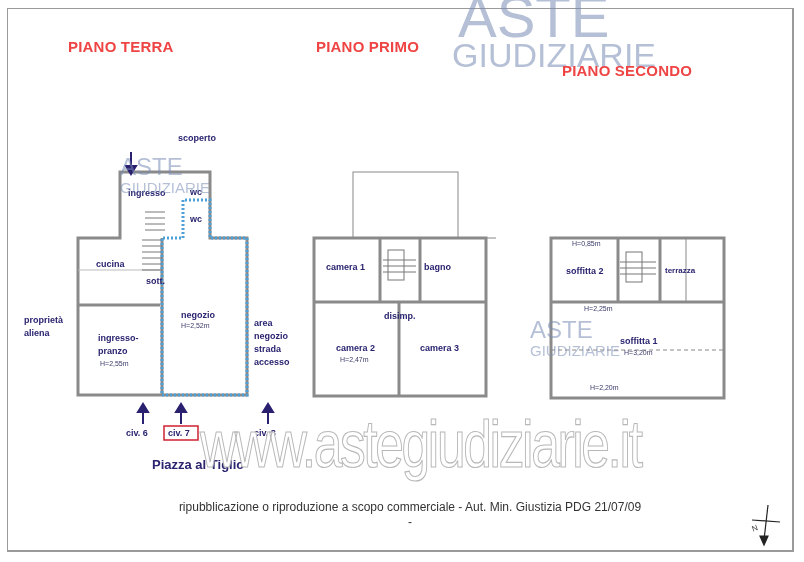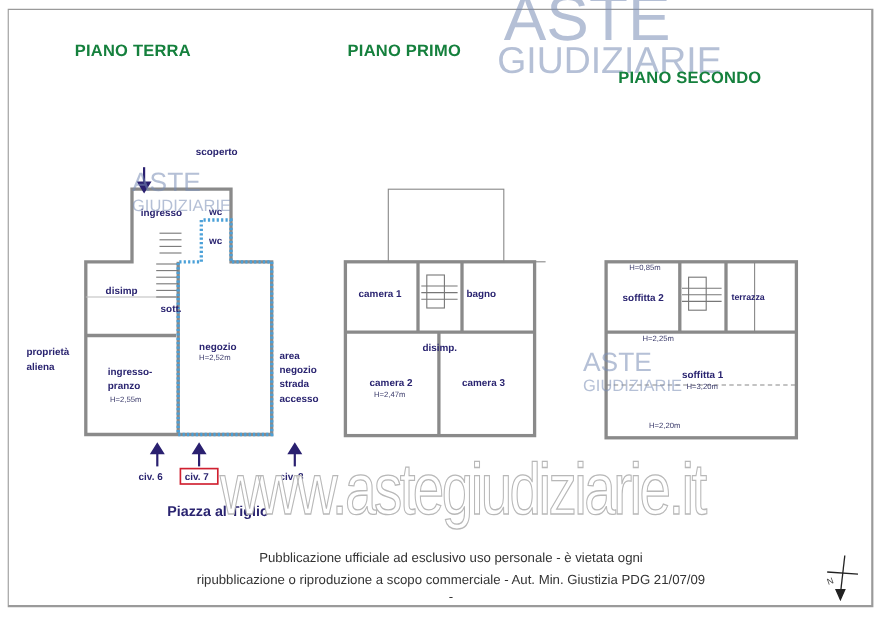--- a/index.html
+++ b/index.html
@@ -1,19 +1,19 @@
 <!DOCTYPE html>
 <html><head>
 <meta charset="utf-8">
 <style>
   html,body{margin:0;padding:0;background:#fff;}
   body{width:804px;height:562px;position:relative;overflow:hidden;font-family:"DejaVu Sans",sans-serif;}
   .frame{position:absolute;left:7px;top:8px;width:787px;height:544px;border:1px solid #9a9a9a;border-right-width:2px;border-bottom-width:2px;box-sizing:border-box;background:#fff;}
   .abs{position:absolute;}
-  .title{color:#15803d;font-weight:bold;font-size:15px;font-family:"Liberation Sans",sans-serif;letter-spacing:0.2px;}
+  .title{color:#ef4444;font-weight:bold;font-size:15px;font-family:"Liberation Sans",sans-serif;letter-spacing:0.2px;}
   .lbl{color:#2a2470;font-size:9px;font-weight:bold;font-family:"Liberation Sans",sans-serif;white-space:nowrap;}
   .lbl.small{font-weight:normal;font-size:7px;color:#3a3a6a;}
   .wm{color:rgba(120,140,180,0.55);font-family:"Liberation Sans",sans-serif;font-weight:300;line-height:1;white-space:nowrap;}
   .url{font-family:"Liberation Sans",sans-serif;font-size:66px;color:#fff;-webkit-text-stroke:1.2px #b8b8b8;letter-spacing:-3px;white-space:nowrap;transform:scaleX(0.78);transform-origin:left top;}
   .footer{font-family:"Liberation Sans",sans-serif;font-size:12px;color:#333;text-align:center;line-height:20px;}
   svg{position:absolute;left:0;top:0;}
 </style>
 </head>
 <body>
 
@@ -92,21 +92,21 @@
     <line x1="768" y1="505" x2="764" y2="540"></line>
     <line x1="752" y1="520" x2="780" y2="522"></line>
     <polygon points="760,536 768,536 764,545"></polygon>
   </g>
 </svg>
 
 <div class="abs lbl" style="left:138px;top:133px;font-weight:bold;padding-left:40px;">scoperto</div>
 <div class="abs lbl" style="left:128px;top:188px;">ingresso</div>
 <div class="abs lbl" style="left:190px;top:187px;">wc</div>
 <div class="abs lbl" style="left:190px;top:214px;">wc</div>
-<div class="abs lbl" style="left:96px;top:259px;">disimp</div>
+<div class="abs lbl" style="left:96px;top:259px;">cucina</div>
 <div class="abs lbl" style="left:146px;top:276px;">sott.</div>
 <div class="abs lbl" style="left:181px;top:310px;">negozio</div>
 <div class="abs lbl small" style="left:181px;top:322px;">H=2,52m</div>
 <div class="abs lbl" style="left:98px;top:333px;">ingresso-</div>
 <div class="abs lbl" style="left:98px;top:346px;">pranzo</div>
 <div class="abs lbl small" style="left:100px;top:360px;">H=2,55m</div>
 <div class="abs lbl" style="left:24px;top:315px;">proprietà</div>
 <div class="abs lbl" style="left:24px;top:328px;">aliena</div>
 <div class="abs lbl" style="left:254px;top:318px;">area</div>
 <div class="abs lbl" style="left:254px;top:331px;">negozio</div>
@@ -135,16 +135,15 @@
 <div class="abs wm" style="left:120px;top:155px;font-size:24px;">ASTE</div>
 <div class="abs wm" style="left:120px;top:180px;font-size:15px;">GIUDIZIARIE</div>
 <div class="abs wm" style="left:530px;top:318px;font-size:24px;">ASTE</div>
 <div class="abs wm" style="left:530px;top:343px;font-size:15px;">GIUDIZIARIE</div>
 
 <div class="abs url" style="left:200px;top:406px;">www.astegiudiziarie.it</div>
 
 <div class="abs" style="left:752px;top:524px;font-size:8px;color:#444;font-family:'Liberation Sans',sans-serif;transform:rotate(-20deg);">N</div>
 
 <div class="abs footer" style="left:100px;top:497px;width:620px;">
-  <div>Pubblicazione ufficiale ad esclusivo uso personale - è vietata ogni</div>
   <div>ripubblicazione o riproduzione a scopo commerciale - Aut. Min. Giustizia PDG 21/07/09</div>
   <div style="line-height:10px;">-</div>
 </div>
 
 </body></html>

